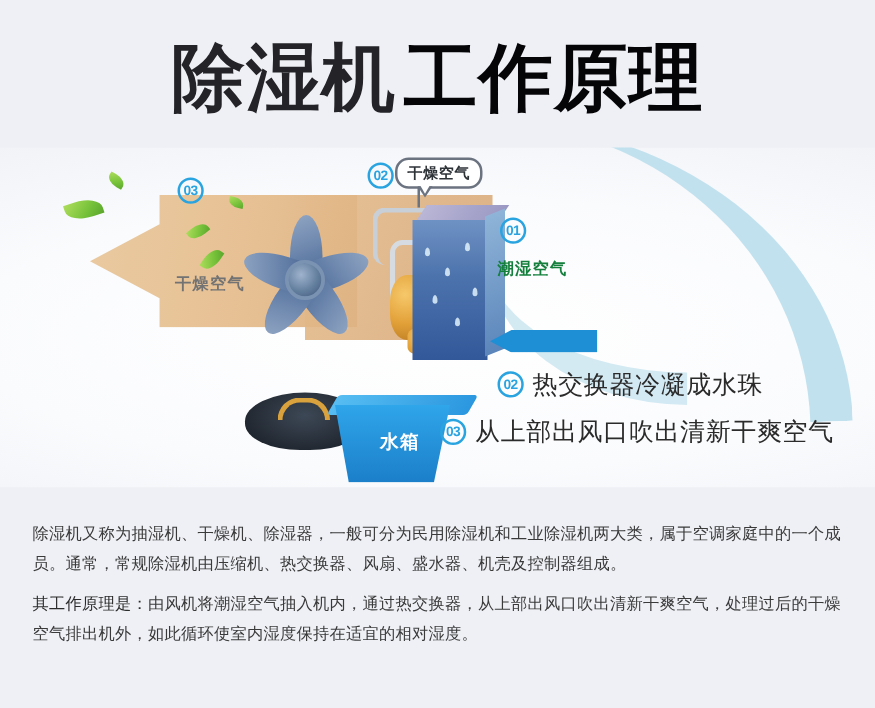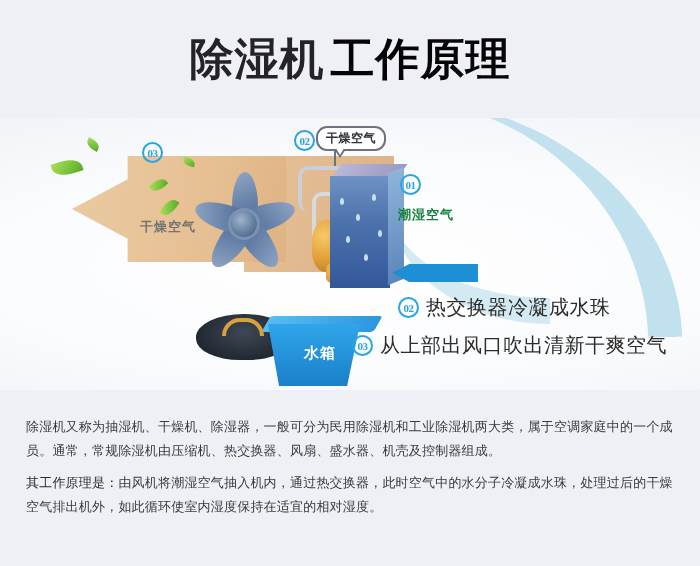--- a/index.html
+++ b/index.html
@@ -10,23 +10,23 @@
     overflow: hidden;
   }
   .page { position: relative; width: 700px; height: 566px; background: #eff0f5; }
 
   
   .title-wrap {
     position: absolute; left: 0; top: 32px; width: 700px;
     text-align: center; white-space: nowrap;
   }
   .title-a, .title-b {
-    font-size: 44px; line-height: 60px; font-weight: 700;
+    font-size: 59px; line-height: 60px; font-weight: 700;
     letter-spacing: 1px; color: #16161a;
-    font-family: Liberation Mono, monospace;
+    font-family: Liberation Sans, sans-serif;
   }
   .title-a { color: #242428; }
   .title-b { color: #050507; margin-left: 6px; font-weight: 700; }
 
   
   .stage {
     position: absolute; left: 0; top: 118px; width: 700px; height: 272px;
     overflow: hidden;
   }
   .stage .bg-soft {
@@ -177,21 +177,20 @@
     position: absolute; left: 26px; top: 4px; width: 42px; height: 18px;
     border: 4px solid #d9a23c; border-bottom: none; border-radius: 24px 24px 0 0;
   }
 
   
   .badge {
     position: absolute; width: 21px; height: 21px; border-radius: 50%;
     border: 2px solid #2aa4e0; color: #2aa4e0; font-size: 11px; font-weight: 700;
     display: flex; align-items: center; justify-content: center; background: transparent;
     letter-spacing: -0.5px;
-    font-family: Liberation Serif, serif;
   }
   .badge.b03a { left: 142px; top: 24px; }
   .badge.b02  { left: 294px; top: 12px; }
   .badge.b01  { left: 400px; top: 56px; }
 
   .ill-label {
     position: absolute; font-size: 13px; color: #4a4a4a; font-weight: 700;
     letter-spacing: 1px; white-space: nowrap;
   }
   .lab-dry { left: 140px; top: 100px; color: #737373; }
@@ -344,16 +343,16 @@
     </div>
     <div class="step-cap cap-03">
       <span class="badge">03</span>
       <span class="txt">从上部出风口吹出清新干爽空气</span>
     </div>
   </div>
 
 
   <div class="copy">
     <p>除湿机又称为抽湿机、干燥机、除湿器，一般可分为民用除湿机和工业除湿机两大类，属于空调家庭中的一个成员。通常，常规除湿机由压缩机、热交换器、风扇、盛水器、机壳及控制器组成。</p>
-    <p><span class="lead">其工作原理是：</span><span>由风机将潮湿空气抽入机内，通过热交换器，此时空气中的水分子冷凝成水珠，处理过后的干燥空气排出机外，如此循环使室内湿度保持在适宜的相对湿度。</span></p>
+    <p><span class="lead">其工作原理是：</span><span>由风机将潮湿空气抽入机内，通过热交换器，从上部出风口吹出清新干爽空气，处理过后的干燥空气排出机外，如此循环使室内湿度保持在适宜的相对湿度。</span></p>
   </div>
 
 </div>
 
 </body></html>

